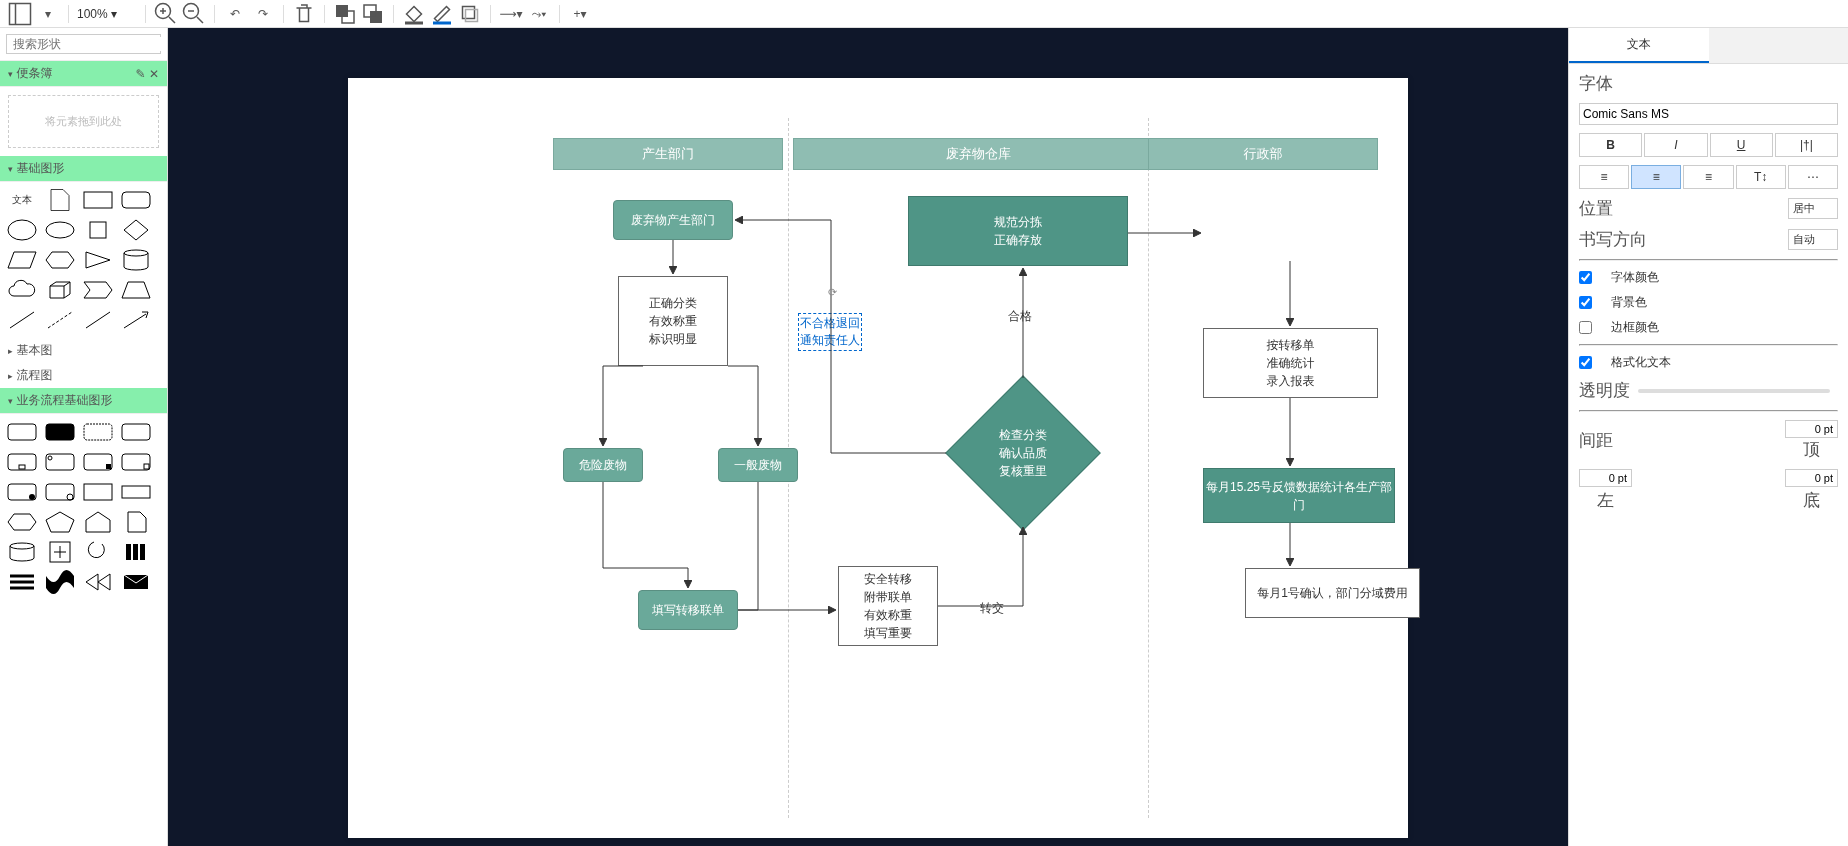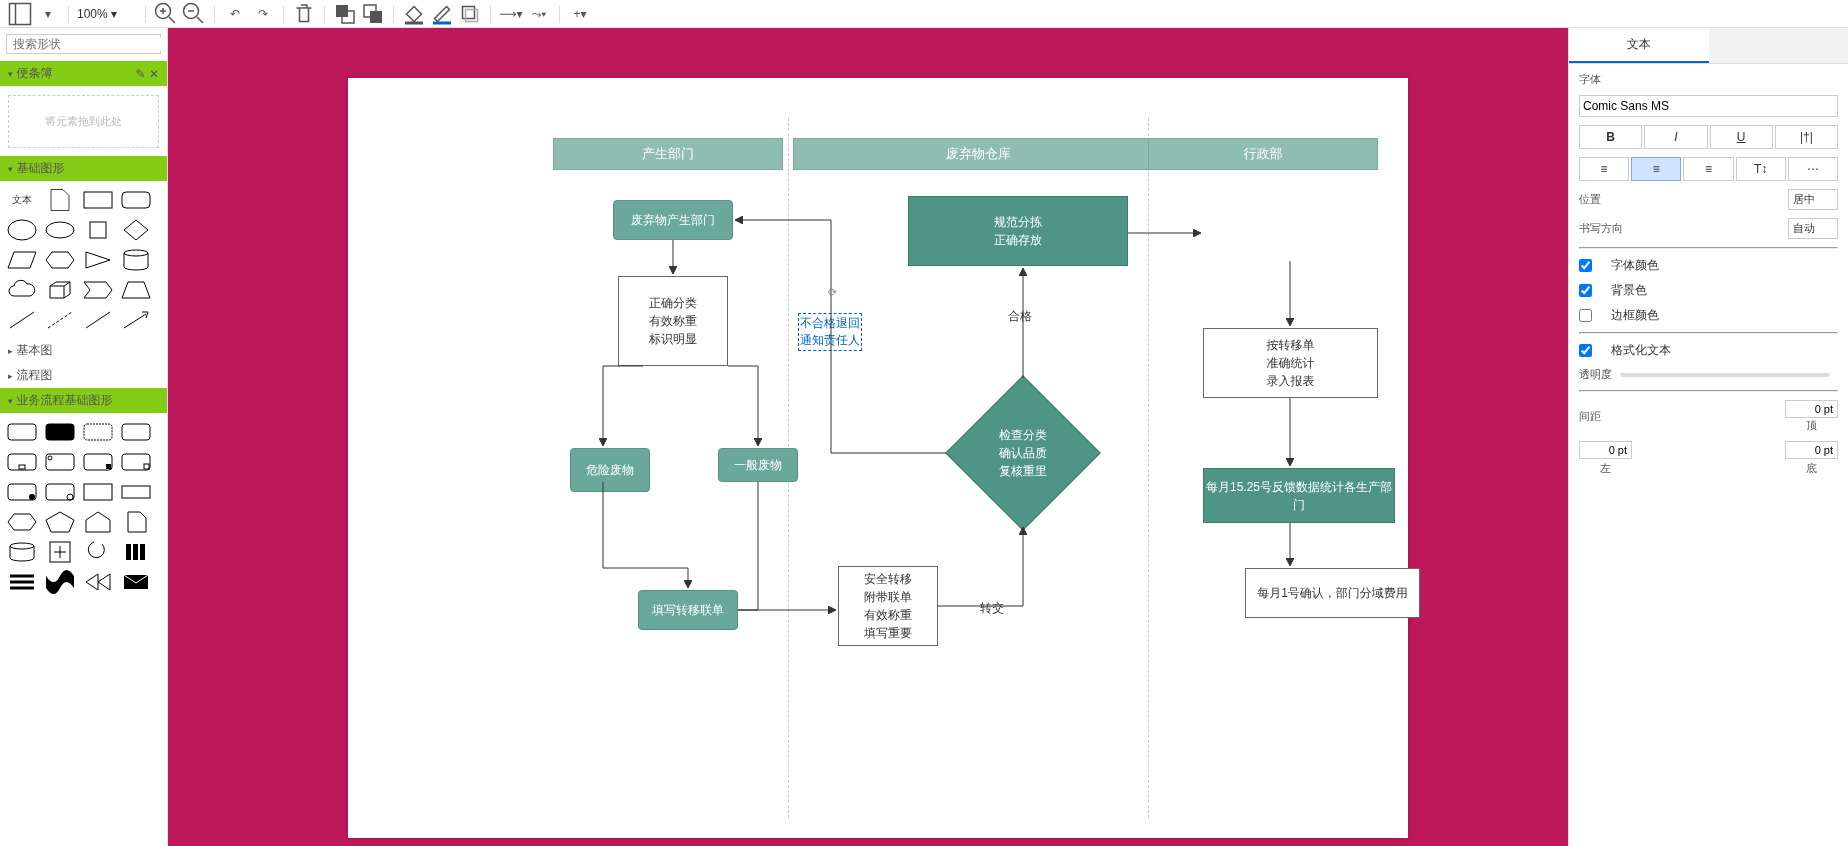--- a/index.html
+++ b/index.html
@@ -13,33 +13,33 @@
 .toolbar .zoom { width: 60px; font-size: 12px; cursor: pointer; }
 
 
 .main { flex: 1; display: flex; overflow: hidden; }
 
 
 .left { width: 168px; background: #fff; border-right: 1px solid #ddd; display: flex; flex-direction: column; overflow-y: auto; }
 .search-wrap { padding: 6px; border-bottom: 1px solid #eee; }
 .search-box { width: 100%; display: flex; align-items: center; border: 1px solid #ccc; padding: 2px 6px; background: #fff; }
 .search-box input { flex: 1; border: none; outline: none; font-size: 12px; }
-.section-hdr { padding: 4px 8px; font-size: 12px; color: #555; display: flex; align-items: center; justify-content: space-between; cursor: pointer; background: #84cc16; border-bottom: 1px solid #eee; }
+.section-hdr { padding: 4px 8px; font-size: 12px; color: #555; display: flex; align-items: center; justify-content: space-between; cursor: pointer; background: #86efac; border-bottom: 1px solid #eee; }
 .section-hdr .caret { font-size: 9px; margin-right: 4px; }
 .scratch-area { padding: 8px; }
 .scratch-box { border: 1px dashed #ccc; color: #bbb; text-align: center; padding: 18px 4px; font-size: 11px; }
 .shapes { padding: 6px; display: flex; flex-wrap: wrap; gap: 6px; }
 .shape { width: 32px; height: 24px; display: flex; align-items: center; justify-content: center; cursor: pointer; }
 .shape svg { width: 100%; height: 100%; }
 .txt-shape { font-size: 10px; border: 1px solid transparent; }
 .section-item { padding: 4px 8px; font-size: 12px; color: #555; cursor: pointer; }
 .section-item::before { content: "▸"; font-size: 9px; margin-right: 4px; }
 
 
-.canvas-wrap { flex: 1; background: #be185d; position: relative; overflow: auto; }
+.canvas-wrap { flex: 1; background: #0f172a; position: relative; overflow: auto; }
 .canvas { position: absolute; left: 180px; top: 50px; width: 1060px; height: 760px; background: #fff; box-shadow: 0 0 6px rgba(0,0,0,0.2); }
 .canvas > * { position: absolute; }
 .swim-hdr { background: #8fbdb2; color: #fff; text-align: center; padding: 6px 0; font-size: 13px; border: 1px solid #7aa99e; }
 .node { text-align: center; display: flex; align-items: center; justify-content: center; font-size: 12px; line-height: 1.5; }
 .node.green { background: #6aa99a; border: 1px solid #5a8f82; color: #fff; border-radius: 4px; }
 .node.green-dark { background: #4f9586; border: 1px solid #3f7a6d; color: #fff; }
 .node.white { background: #fff; border: 1px solid #666; color: #333; }
 .diamond { background: #4f9586; transform: rotate(45deg); border: 1px solid #3f7a6d; }
 .diamond .inner { transform: rotate(-45deg); color: #fff; text-align: center; font-size: 12px; line-height: 1.5; }
 .label { font-size: 12px; color: #333; white-space: nowrap; }
@@ -49,21 +49,21 @@
 svg.edges marker path { fill: #333; }
 .swim-div { position: absolute; border-left: 1px dashed #ccc; top: 40px; height: 700px; }
 
 
 .right { width: 280px; background: #fff; border-left: 1px solid #ddd; display: flex; flex-direction: column; font-size: 12px; }
 .right .tabs { display: flex; border-bottom: 1px solid #ddd; }
 .right .tab { flex: 1; text-align: center; padding: 8px 0; cursor: pointer; }
 .right .tab.active { border-bottom: 2px solid #06c; }
 .right .tab.inactive { background: #f2f2f2; }
 .panel-body { padding: 8px 10px; display: flex; flex-direction: column; gap: 8px; overflow-y: auto; }
-.panel-label { font-size: 11px; color: #555; }
+.panel-label { font-size: 17px; color: #555; }
 .font-select { width: 100%; border: 1px solid #ccc; padding: 3px; font-size: 12px; }
 .btn-row { display: flex; gap: 2px; }
 .fmt-btn { flex: 1; border: 1px solid #ccc; padding: 4px 0; text-align: center; cursor: pointer; background: #fff; font-size: 12px; }
 .fmt-btn.active { background: #d0e4ff; border-color: #7aaee0; }
 .row2 { display: flex; justify-content: space-between; align-items: center; }
 .row2 .val { border: 1px solid #ccc; padding: 2px 4px; min-width: 50px; font-size: 11px; }
 .chk { display: flex; align-items: center; gap: 19px; }
 .spin { width: 53px; border: 1px solid #ccc; padding: 2px 4px; font-size: 11px; text-align: right; }
 .slider-track { flex: 1; height: 4px; background: #ddd; border-radius: 2px; position: relative; margin: 0 8px; }
 .spacing-grid { display: flex; justify-content: space-between; gap: 40px; }
@@ -417,21 +417,21 @@
         <div class="swim-div" style="left:800px"></div>
 
         <div class="swim-hdr" style="left:205px; top:60px; width:230px">产生部门</div>
         <div class="swim-hdr" style="left:445px; top:60px; width:371px">废弃物仓库</div>
         <div class="swim-hdr" style="left:800px; top:60px; width:230px">行政部</div>
 
         <div class="node green" style="left:265px; top:122px; width:120px; height:40px">废弃物产生部门</div>
         <div class="node white" style="left:270px; top:198px; width:110px; height:90px; white-space:pre-line">正确分类
 有效称重
 标识明显</div>
-        <div class="node green" style="left:222px; top:370px; width:80px; height:44px">危险废物</div>
+        <div class="node green" style="left:215px; top:370px; width:80px; height:34px">危险废物</div>
         <div class="node green" style="left:370px; top:370px; width:80px; height:34px">一般废物</div>
         <div class="node green" style="left:290px; top:512px; width:100px; height:40px">填写转移联单</div>
 
         <div class="node white" style="left:490px; top:488px; width:100px; height:80px; white-space:pre-line">安全转移
 附带联单
 有效称重
 填写重要</div>
         <div class="diamond" style="left:620px; top:320px; width:110px; height:110px; display:flex; align-items:center; justify-content:center">
             <div class="inner" style="white-space:pre-line">检查分类
 确认品质

